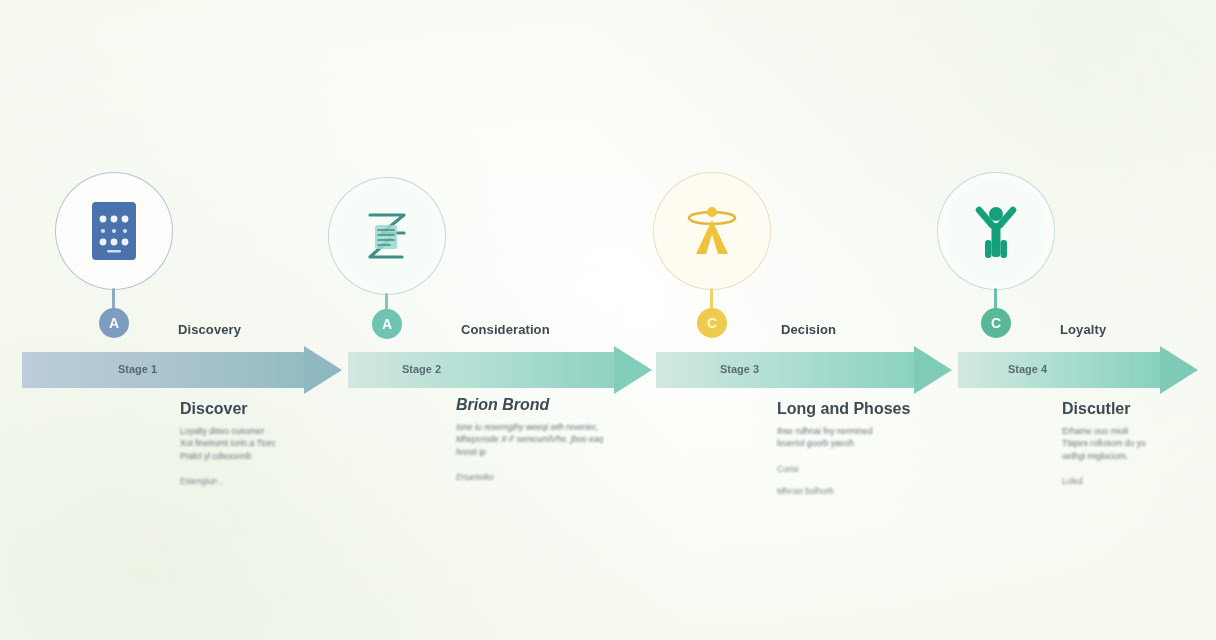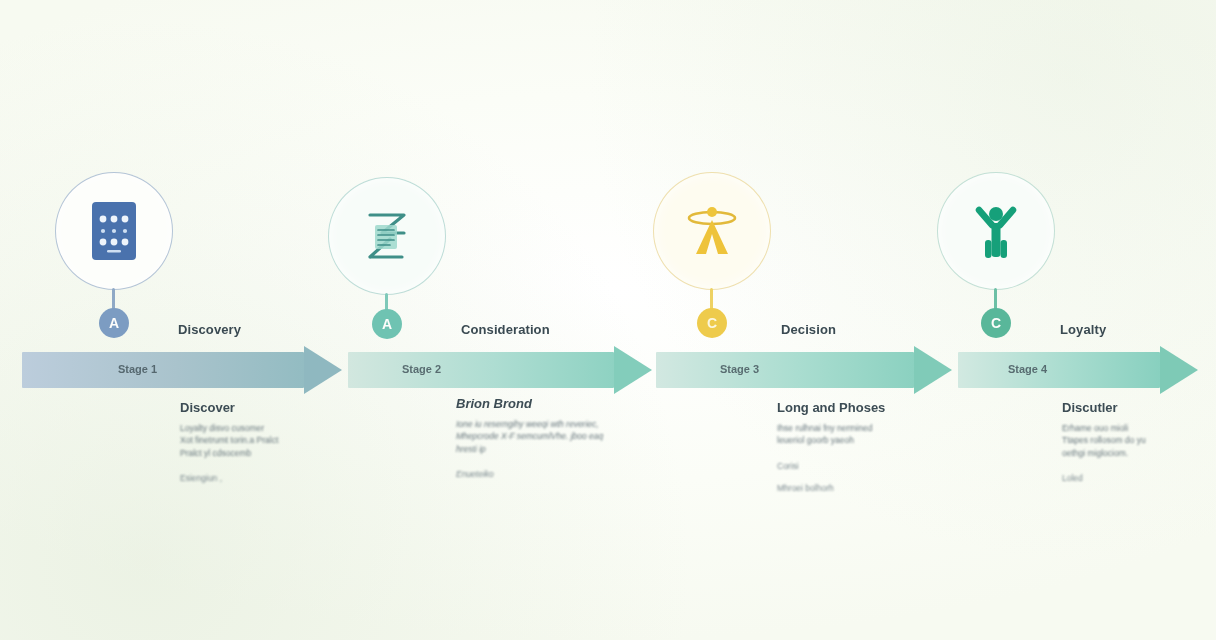--- a/index.html
+++ b/index.html
@@ -138,21 +138,21 @@
     font-weight: bold;
     color: #47585f;
     white-space: nowrap;
     filter: blur(0.5px);
     opacity: 0.85;
   }
 
   
   .text-block { position: absolute; }
   .tb-title {
-    font-size: 13px;
+    font-size: 16px;
     font-weight: bold;
     color: #3c4c54;
     margin-bottom: 7px;
     filter: blur(0.75px);
     white-space: nowrap;
   }
   .tb-line {
     font-size: 8.5px;
     color: #66757c;
     line-height: 1.45;
@@ -279,21 +279,21 @@
       <div class="body" style="left:0; width:202px; background:linear-gradient(90deg,#d2e9e1 0%,#a8dccf 55%,#88d0bf 100%);"></div>
       <div class="head" style="left:202px; border-left:38px solid #7ecab6;"></div>
       <div class="arrow-label" style="left:50px; top:11px;">Stage 4</div>
     </div>
 
   </div>
 
   <div class="text-block" style="left:180px; top:400px;">
     <div class="tb-title">Discover</div>
     <div class="tb-line">Loyalty disvo cusomer</div>
-    <div class="tb-line">Xot finetrumt torin.a Pralct</div>
+    <div class="tb-line">Xot finetrumt torin.a Ttorc</div>
     <div class="tb-line">Pralct yl cdsocemb</div>
     <div class="tb-sub">Esiengiun ,</div>
   </div>
 
   <div class="text-block" style="left:456px; top:396px;font-style:italic;">
     <div class="tb-title">Brion Brond</div>
     <div class="tb-line">Ione iu reserngihy weeqi wth reveriec,</div>
     <div class="tb-line">Mhepcrode X-F semcumlVhe. jboo eaq</div>
     <div class="tb-line">hresti ip</div>
     <div class="tb-sub">Enueteiko</div>

